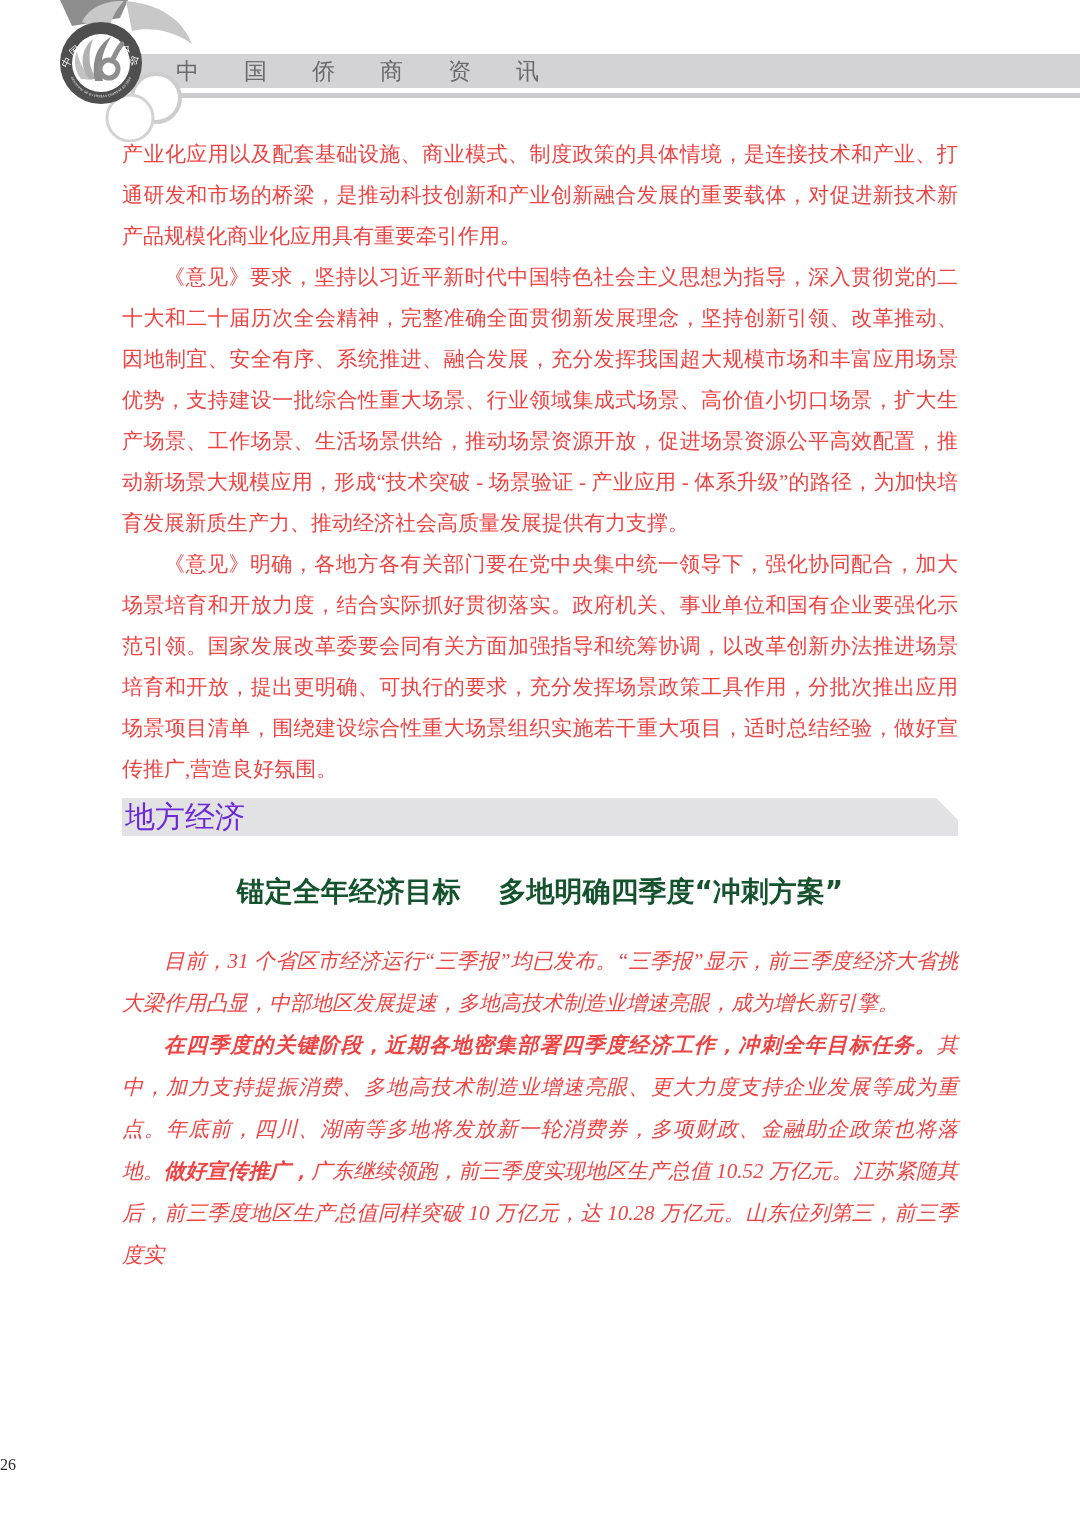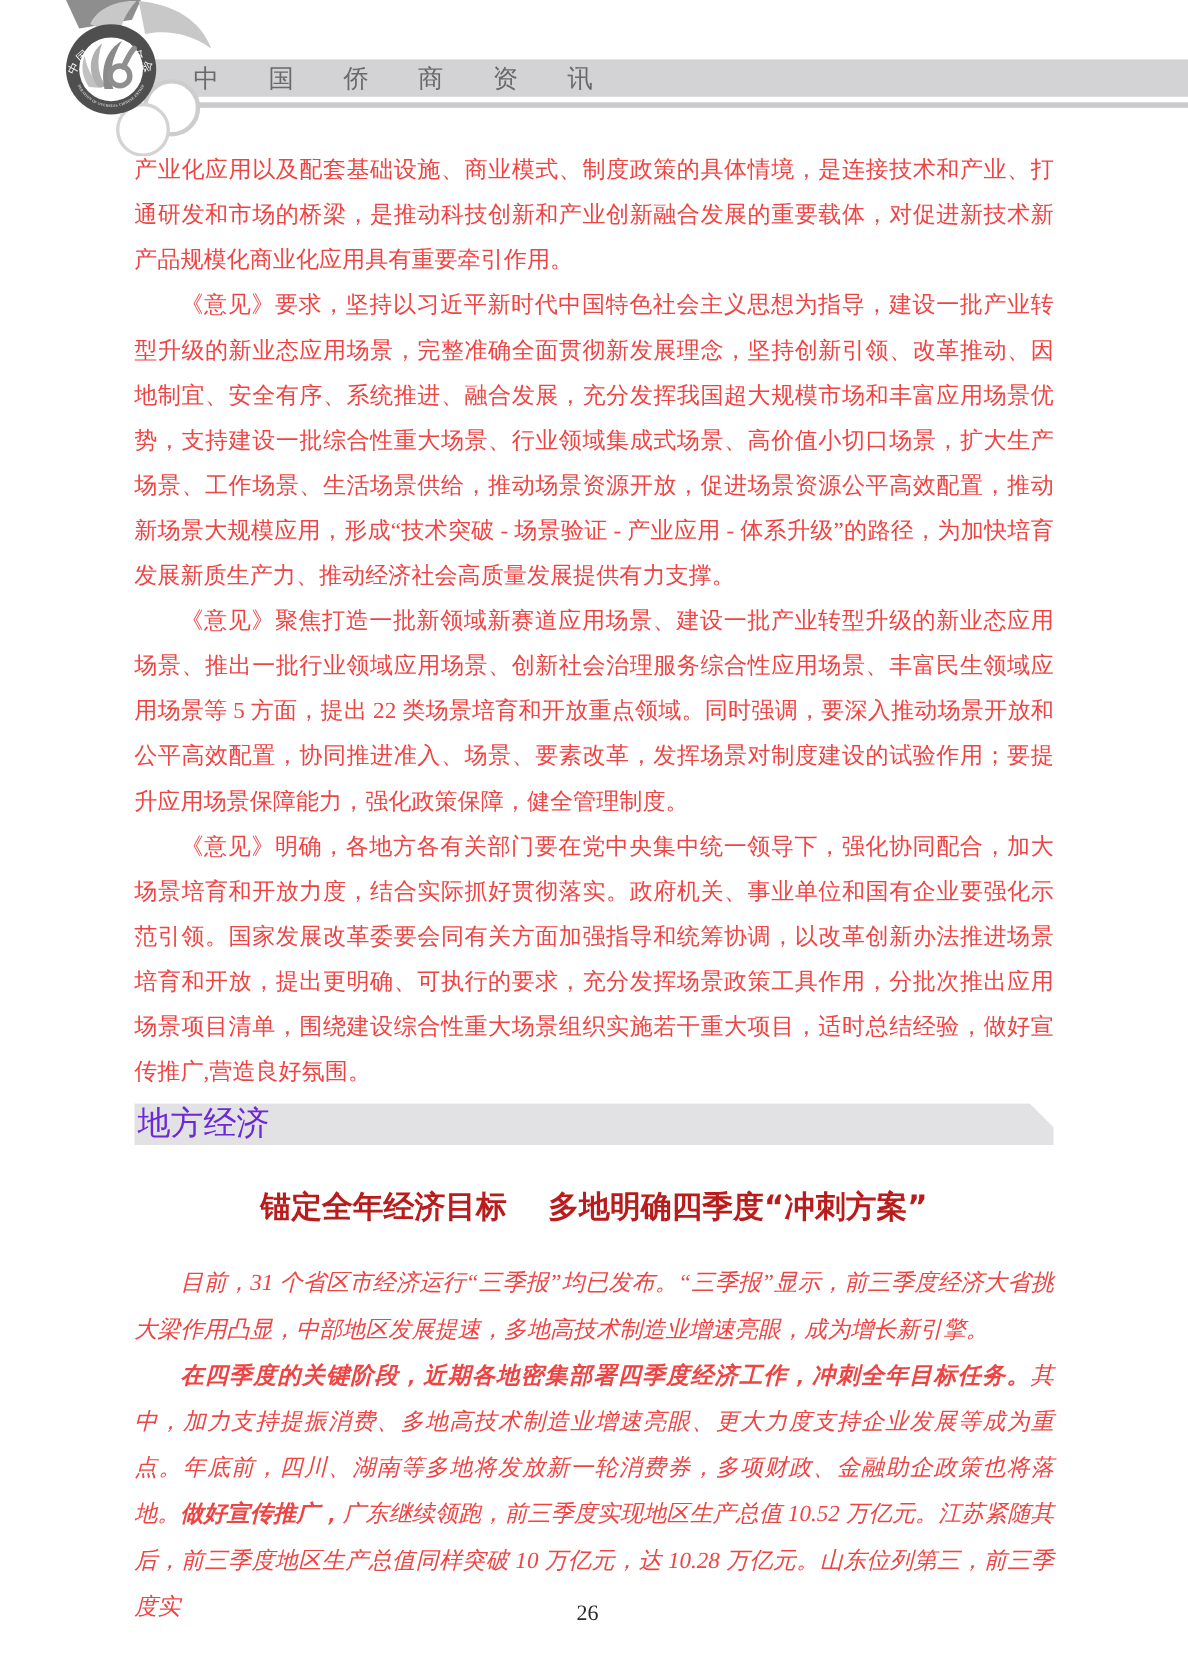--- a/index.html
+++ b/index.html
@@ -41,29 +41,29 @@
     display:flex;align-items:center;
   }
   .section-title{
     font-family:"Liberation Serif","DejaVu Serif",serif;
     font-size:30px;color:#6d28d9;padding-left:3px;line-height:38px;
   }
   
   .headline{
     margin:38px 0 0 0;text-align:center;
     font-family:"DejaVu Sans","Liberation Sans",sans-serif;
-    font-size:28px;font-weight:bold;color:#b91c1c;line-height:36px;
+    font-size:28px;font-weight:bold;color:#14532d;line-height:36px;
   }
   .mt30{margin-top:30px;}
   .bold{font-weight:bold;}
   
   .page-number{
-    position:absolute;left:0;right:12px;top:1456px;text-align:center;
+    position:absolute;left:0;right:12px;top:1456px;text-align:left;
     font-family:"Liberation Serif","DejaVu Serif",serif;
-    font-size:20px;color:#2b2b2b;
+    font-size:16px;color:#2b2b2b;
   }
 </style>
 </head>
 <body>
 
 <div class="page">
 
   <div>
     <div class="banner-bar">
       <span class="banner-title">中国侨商资讯</span>
@@ -100,23 +100,22 @@
         <circle cx="79" cy="69" r="9" fill="none" stroke="#8f8f8f" stroke-width="5"></circle>
         <path d="M 82,61 C 86,53 88,48 92,44" fill="none" stroke="#8f8f8f" stroke-width="5" stroke-linecap="round"></path>
       </g>
     </svg>
   </div>
 
   <div class="content">
 
     <p class="body-p">产业化应用以及配套基础设施、商业模式、制度政策的具体情境，是连接技术和产业、打通研发和市场的桥梁，是推动科技创新和产业创新融合发展的重要载体，对促进新技术新产品规模化商业化应用具有重要牵引作用。</p>
 
-    <p class="body-p indent">《意见》要求，坚持以习近平新时代中国特色社会主义思想为指导，建设一批产业转型升级的新业态应用场景，完整准确全面贯彻新发展理念，坚持创新引领、改革推动、因地制宜、安全有序、系统推进、融合发展，充分发挥我国超大规模市场和丰富应用场景优势，支持建设一批综合性重大场景、行业领域集成式场景、高价值小切口场景，扩大生产场景、工作场景、生活场景供给，推动场景资源开放，促进场景资源公平高效配置，推动新场景大规模应用，形成“技术突破 - 场景验证 - 产业应用 - 体系升级”的路径，为加快培育发展新质生产力、推动经济社会高质量发展提供有力支撑。</p>
+    <p class="body-p indent">《意见》要求，坚持以习近平新时代中国特色社会主义思想为指导，深入贯彻党的二十大和二十届历次全会精神，完整准确全面贯彻新发展理念，坚持创新引领、改革推动、因地制宜、安全有序、系统推进、融合发展，充分发挥我国超大规模市场和丰富应用场景优势，支持建设一批综合性重大场景、行业领域集成式场景、高价值小切口场景，扩大生产场景、工作场景、生活场景供给，推动场景资源开放，促进场景资源公平高效配置，推动新场景大规模应用，形成“技术突破 - 场景验证 - 产业应用 - 体系升级”的路径，为加快培育发展新质生产力、推动经济社会高质量发展提供有力支撑。</p>
 
-    <p class="body-p indent">《意见》聚焦打造一批新领域新赛道应用场景、建设一批产业转型升级的新业态应用场景、推出一批行业领域应用场景、创新社会治理服务综合性应用场景、丰富民生领域应用场景等 5 方面，提出 22 类场景培育和开放重点领域。同时强调，要深入推动场景开放和公平高效配置，协同推进准入、场景、要素改革，发挥场景对制度建设的试验作用；要提升应用场景保障能力，强化政策保障，健全管理制度。</p>
 
     <div class="para-with-source">
       <p class="body-p indent">《意见》明确，各地方各有关部门要在党中央集中统一领导下，强化协同配合，加大场景培育和开放力度，结合实际抓好贯彻落实。政府机关、事业单位和国有企业要强化示范引领。国家发展改革委要会同有关方面加强指导和统筹协调，以改革创新办法推进场景培育和开放，提出更明确、可执行的要求，充分发挥场景政策工具作用，分批次推出应用场景项目清单，围绕建设综合性重大场景组织实施若干重大项目，适时总结经验，做好宣传推广,营造良好氛围。</p>
     </div>
 
     <div class="section-bar">
       <span class="section-title">地方经济</span>
     </div>
 
     <h2 class="headline">锚定全年经济目标　 多地明确四季度“冲刺方案”</h2>

